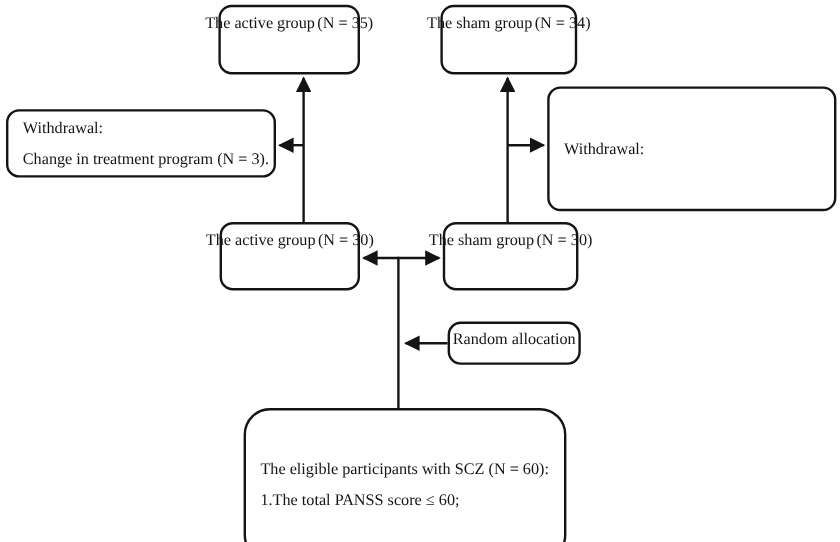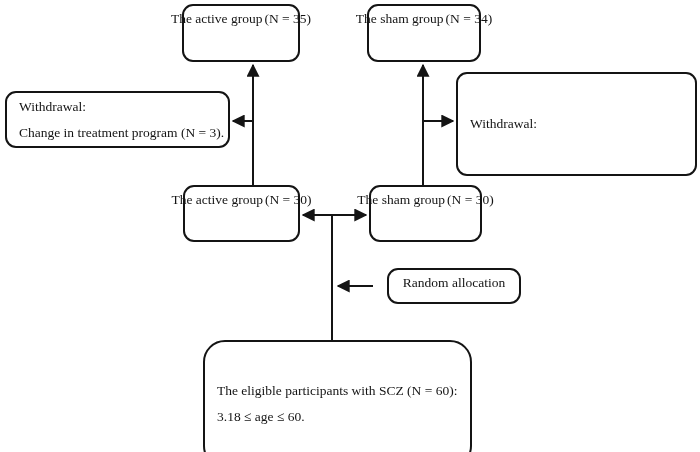--- a/index.html
+++ b/index.html
@@ -43,21 +43,21 @@
     text-align: left;
     padding-left: 12px;
     padding-right: 4px;
   }
   .b-active27 { left: 182px; top: 4px;   width: 118px; height: 58px; gap: 2px; }
   .b-sham26   { left: 367px; top: 4px;   width: 114px; height: 58px; gap: 2px; }
   .b-wleft    { left: 5px;   top: 91px;  width: 225px; height: 57px; line-height: 26px; }
   .b-wright   { left: 456px; top: 72px;  width: 241px; height: 104px; line-height: 24.5px; }
   .b-active30 { left: 183px; top: 185px; width: 117px; height: 57px; gap: 2px; }
   .b-sham30   { left: 369px; top: 185px; width: 113px; height: 57px; gap: 2px; }
-  .b-random   { left: 373px; top: 268px; width: 134px; height: 36px; margin-left: 14px; }
+  .b-random   { left: 373px; top: 268px; width: 111px; height: 36px; }
   .b-eligible { left: 203px; top: 340px; width: 269px; height: 128px; line-height: 26px; padding-left: 14px; border-radius: 22px; }
 </style>
 </head>
 <body>
 
 <div class="canvas">
 
   <svg class="arrows" viewBox="0 0 700 452" xmlns="http://www.w3.org/2000/svg">
     <defs>
       <marker id="ah" viewBox="0 0 10 10" refX="9" refY="5" markerWidth="6.5" markerHeight="6.5" orient="auto">
@@ -104,16 +104,16 @@
     <div>The sham group</div>
     <div>(N = 30)</div>
   </div>
 
   <div class="box centered b-random">
     <div>Random allocation</div>
   </div>
 
   <div class="box lefttext b-eligible">
     <div>The eligible participants with SCZ (N = 60):</div>
-    <div>3.18 ≤ age ≤ 60.</div>
+    <div>1.The total PANSS score ≤ 60;</div>
   </div>
 
 </div>
 
 </body></html>

